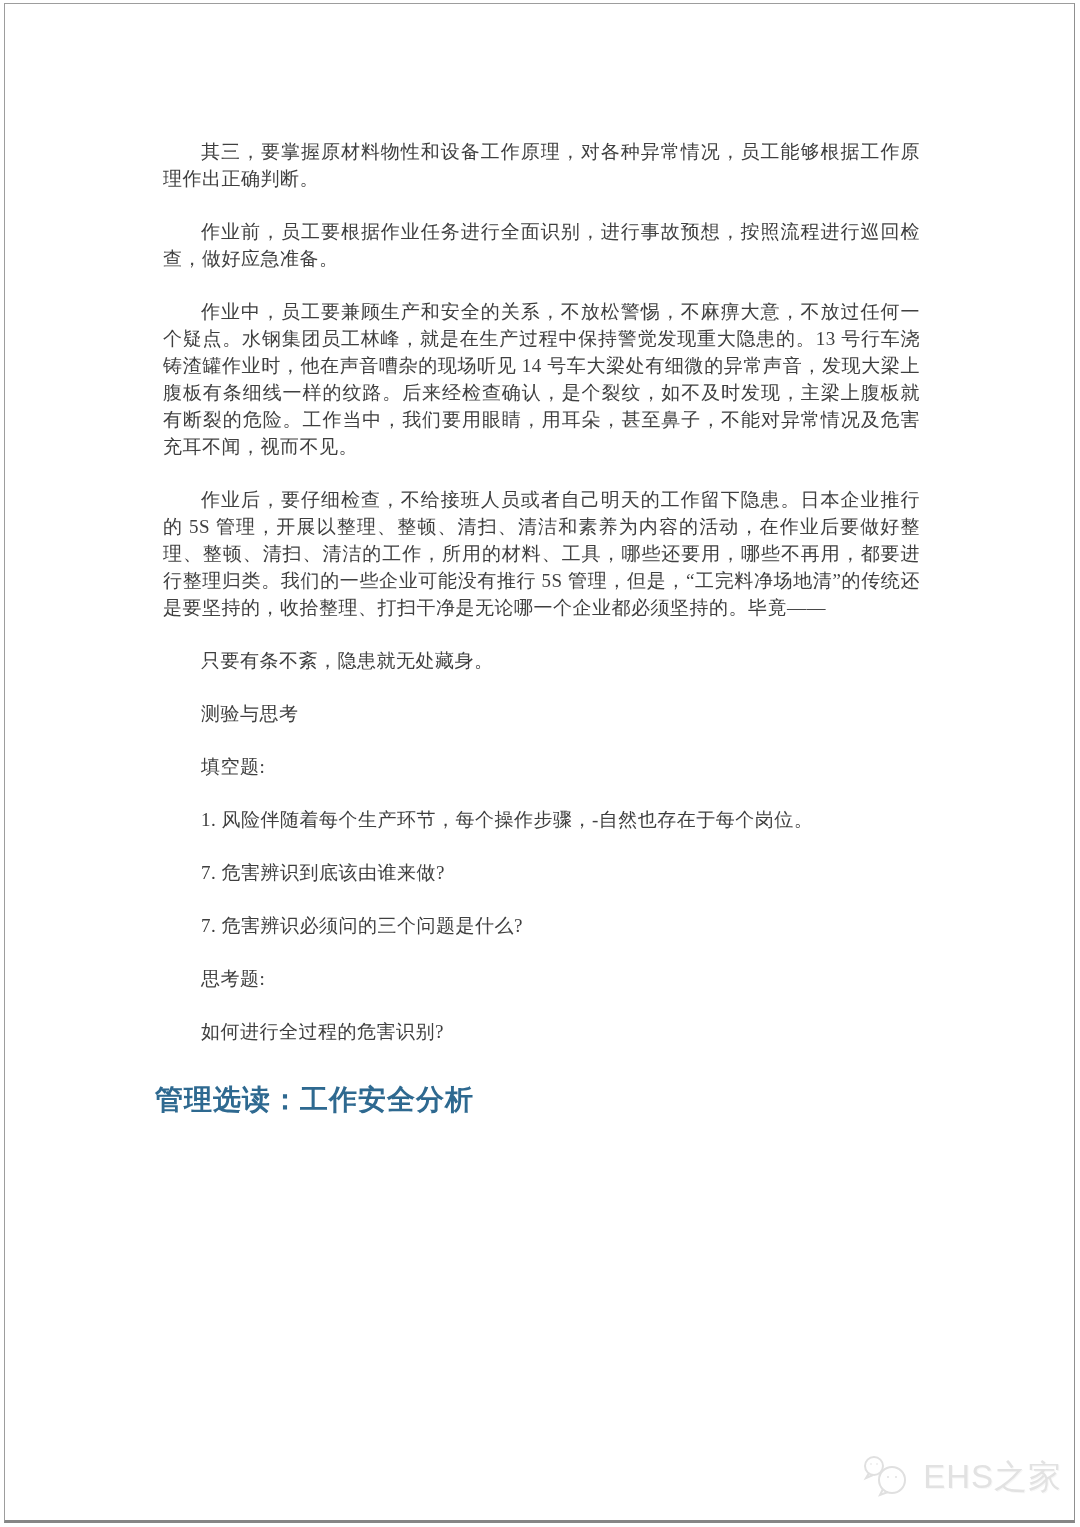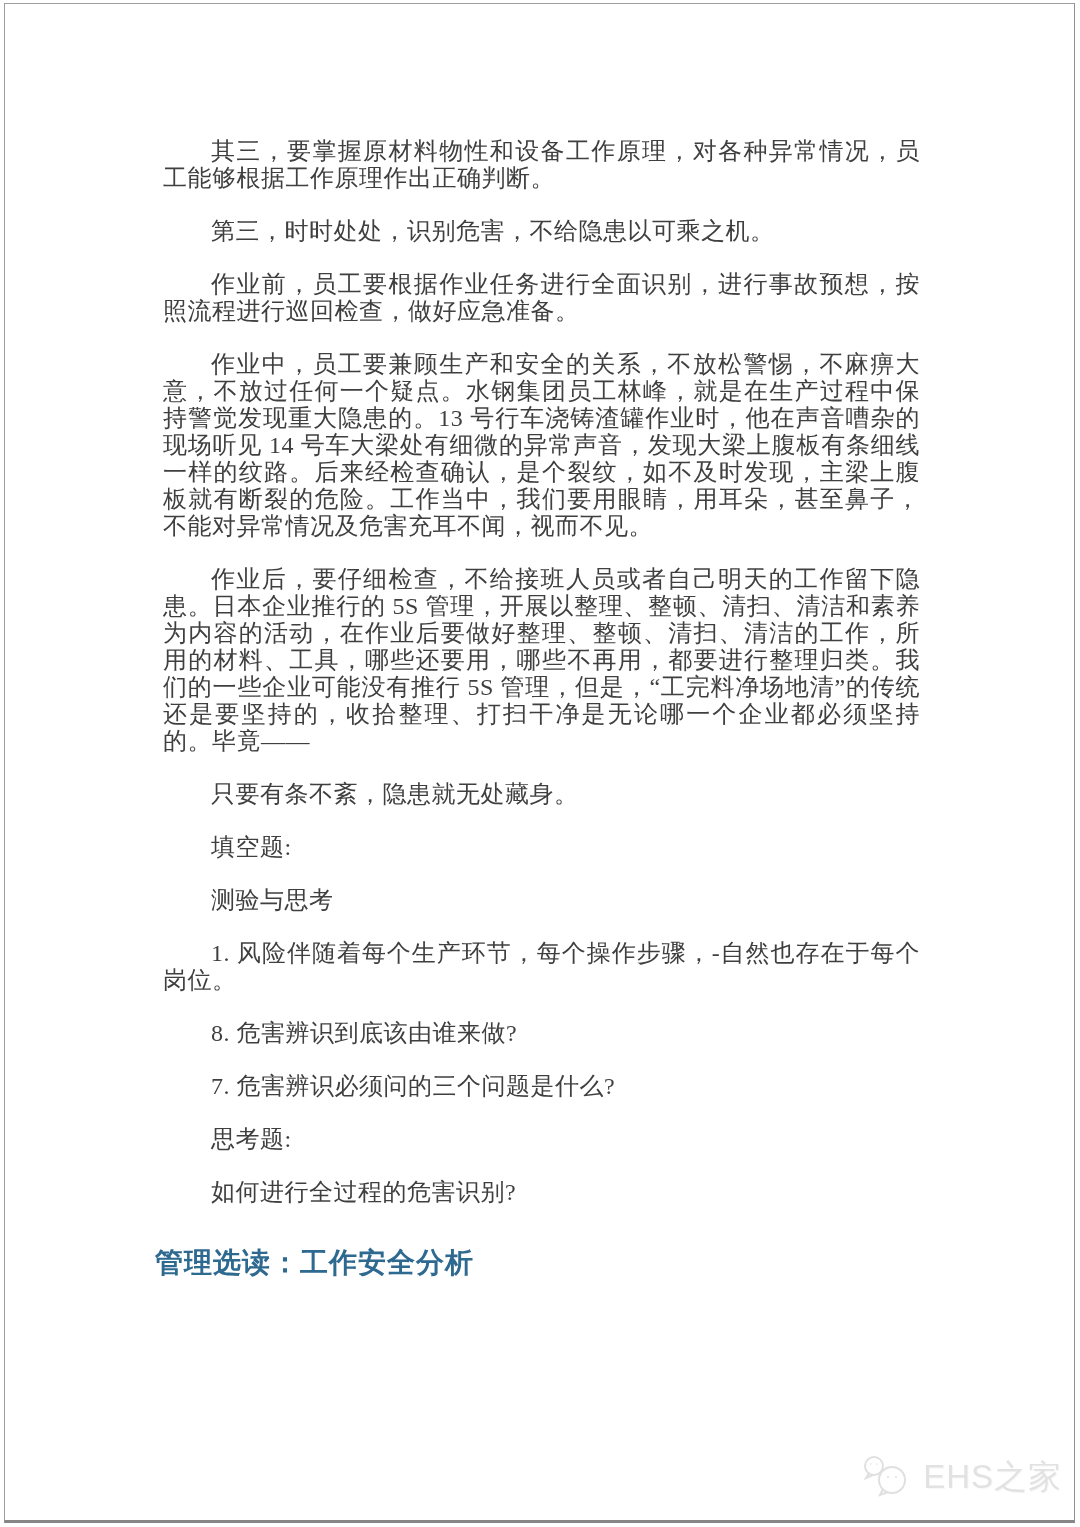--- a/index.html
+++ b/index.html
@@ -21,30 +21,30 @@
     pointer-events: none;
   }
   .content {
     position: absolute;
     left: 163px;
     top: 138px;
     width: 757px;
   }
   .content p {
     margin: 0 0 26px 0;
-    font-size: 24px;
+    font-size: 19px;
     line-height: 27px;
     color: #3f3f3f;
     text-align: justify;
     text-indent: 2em;
     letter-spacing: 0.5px;
   }
   .section-heading {
     margin: 40px 0 0 -8px;
-    font-family: Liberation Sans, sans-serif;
+    font-family: Liberation Mono, monospace;
     font-weight: bold;
     font-size: 28px;
     line-height: 34px;
     letter-spacing: 1px;
   }
   .watermark {
     position: absolute;
     right: 18px;
     bottom: 26px;
     display: flex;
@@ -58,29 +58,28 @@
   }
   .watermark svg { display: block; }
 </style>
 </head>
 <body>
 
 <div class="page-border"></div>
 
 <div class="content">
   <p>其三，要掌握原材料物性和设备工作原理，对各种异常情况，员工能够根据工作原理作出正确判断。</p>
-  <p>第三，时时处处，识别危害，不给隐患以可乘之机。</p>
   <p>作业前，员工要根据作业任务进行全面识别，进行事故预想，按照流程进行巡回检查，做好应急准备。</p>
   <p>作业中，员工要兼顾生产和安全的关系，不放松警惕，不麻痹大意，不放过任何一个疑点。水钢集团员工林峰，就是在生产过程中保持警觉发现重大隐患的。13 号行车浇铸渣罐作业时，他在声音嘈杂的现场听见 14 号车大梁处有细微的异常声音，发现大梁上腹板有条细线一样的纹路。后来经检查确认，是个裂纹，如不及时发现，主梁上腹板就有断裂的危险。工作当中，我们要用眼睛，用耳朵，甚至鼻子，不能对异常情况及危害充耳不闻，视而不见。</p>
   <p>作业后，要仔细检查，不给接班人员或者自己明天的工作留下隐患。日本企业推行的 5S 管理，开展以整理、整顿、清扫、清洁和素养为内容的活动，在作业后要做好整理、整顿、清扫、清洁的工作，所用的材料、工具，哪些还要用，哪些不再用，都要进行整理归类。我们的一些企业可能没有推行 5S 管理，但是，“工完料净场地清”的传统还是要坚持的，收拾整理、打扫干净是无论哪一个企业都必须坚持的。毕竟——</p>
   <p>只要有条不紊，隐患就无处藏身。</p>
+  <p>测验与思考</p>
   <p>填空题:</p>
-  <p>测验与思考</p>
   <p>1. 风险伴随着每个生产环节，每个操作步骤，-自然也存在于每个岗位。</p>
-  <p>8. 危害辨识到底该由谁来做?</p>
+  <p>7. 危害辨识到底该由谁来做?</p>
   <p>7. 危害辨识必须问的三个问题是什么?</p>
   <p>思考题:</p>
   <p>如何进行全过程的危害识别?</p>
   <h1 class="section-heading" style="color: rgb(46, 105, 144);">管理选读：工作安全分析</h1>
 </div>
 
 <div class="watermark" style="color: rgb(226, 226, 226);">
   <span>
     <svg width="56" height="48" viewBox="0 0 56 48" fill="none" stroke="#e0e0e0" stroke-width="2">
       <circle cx="13" cy="13" r="9"></circle>

